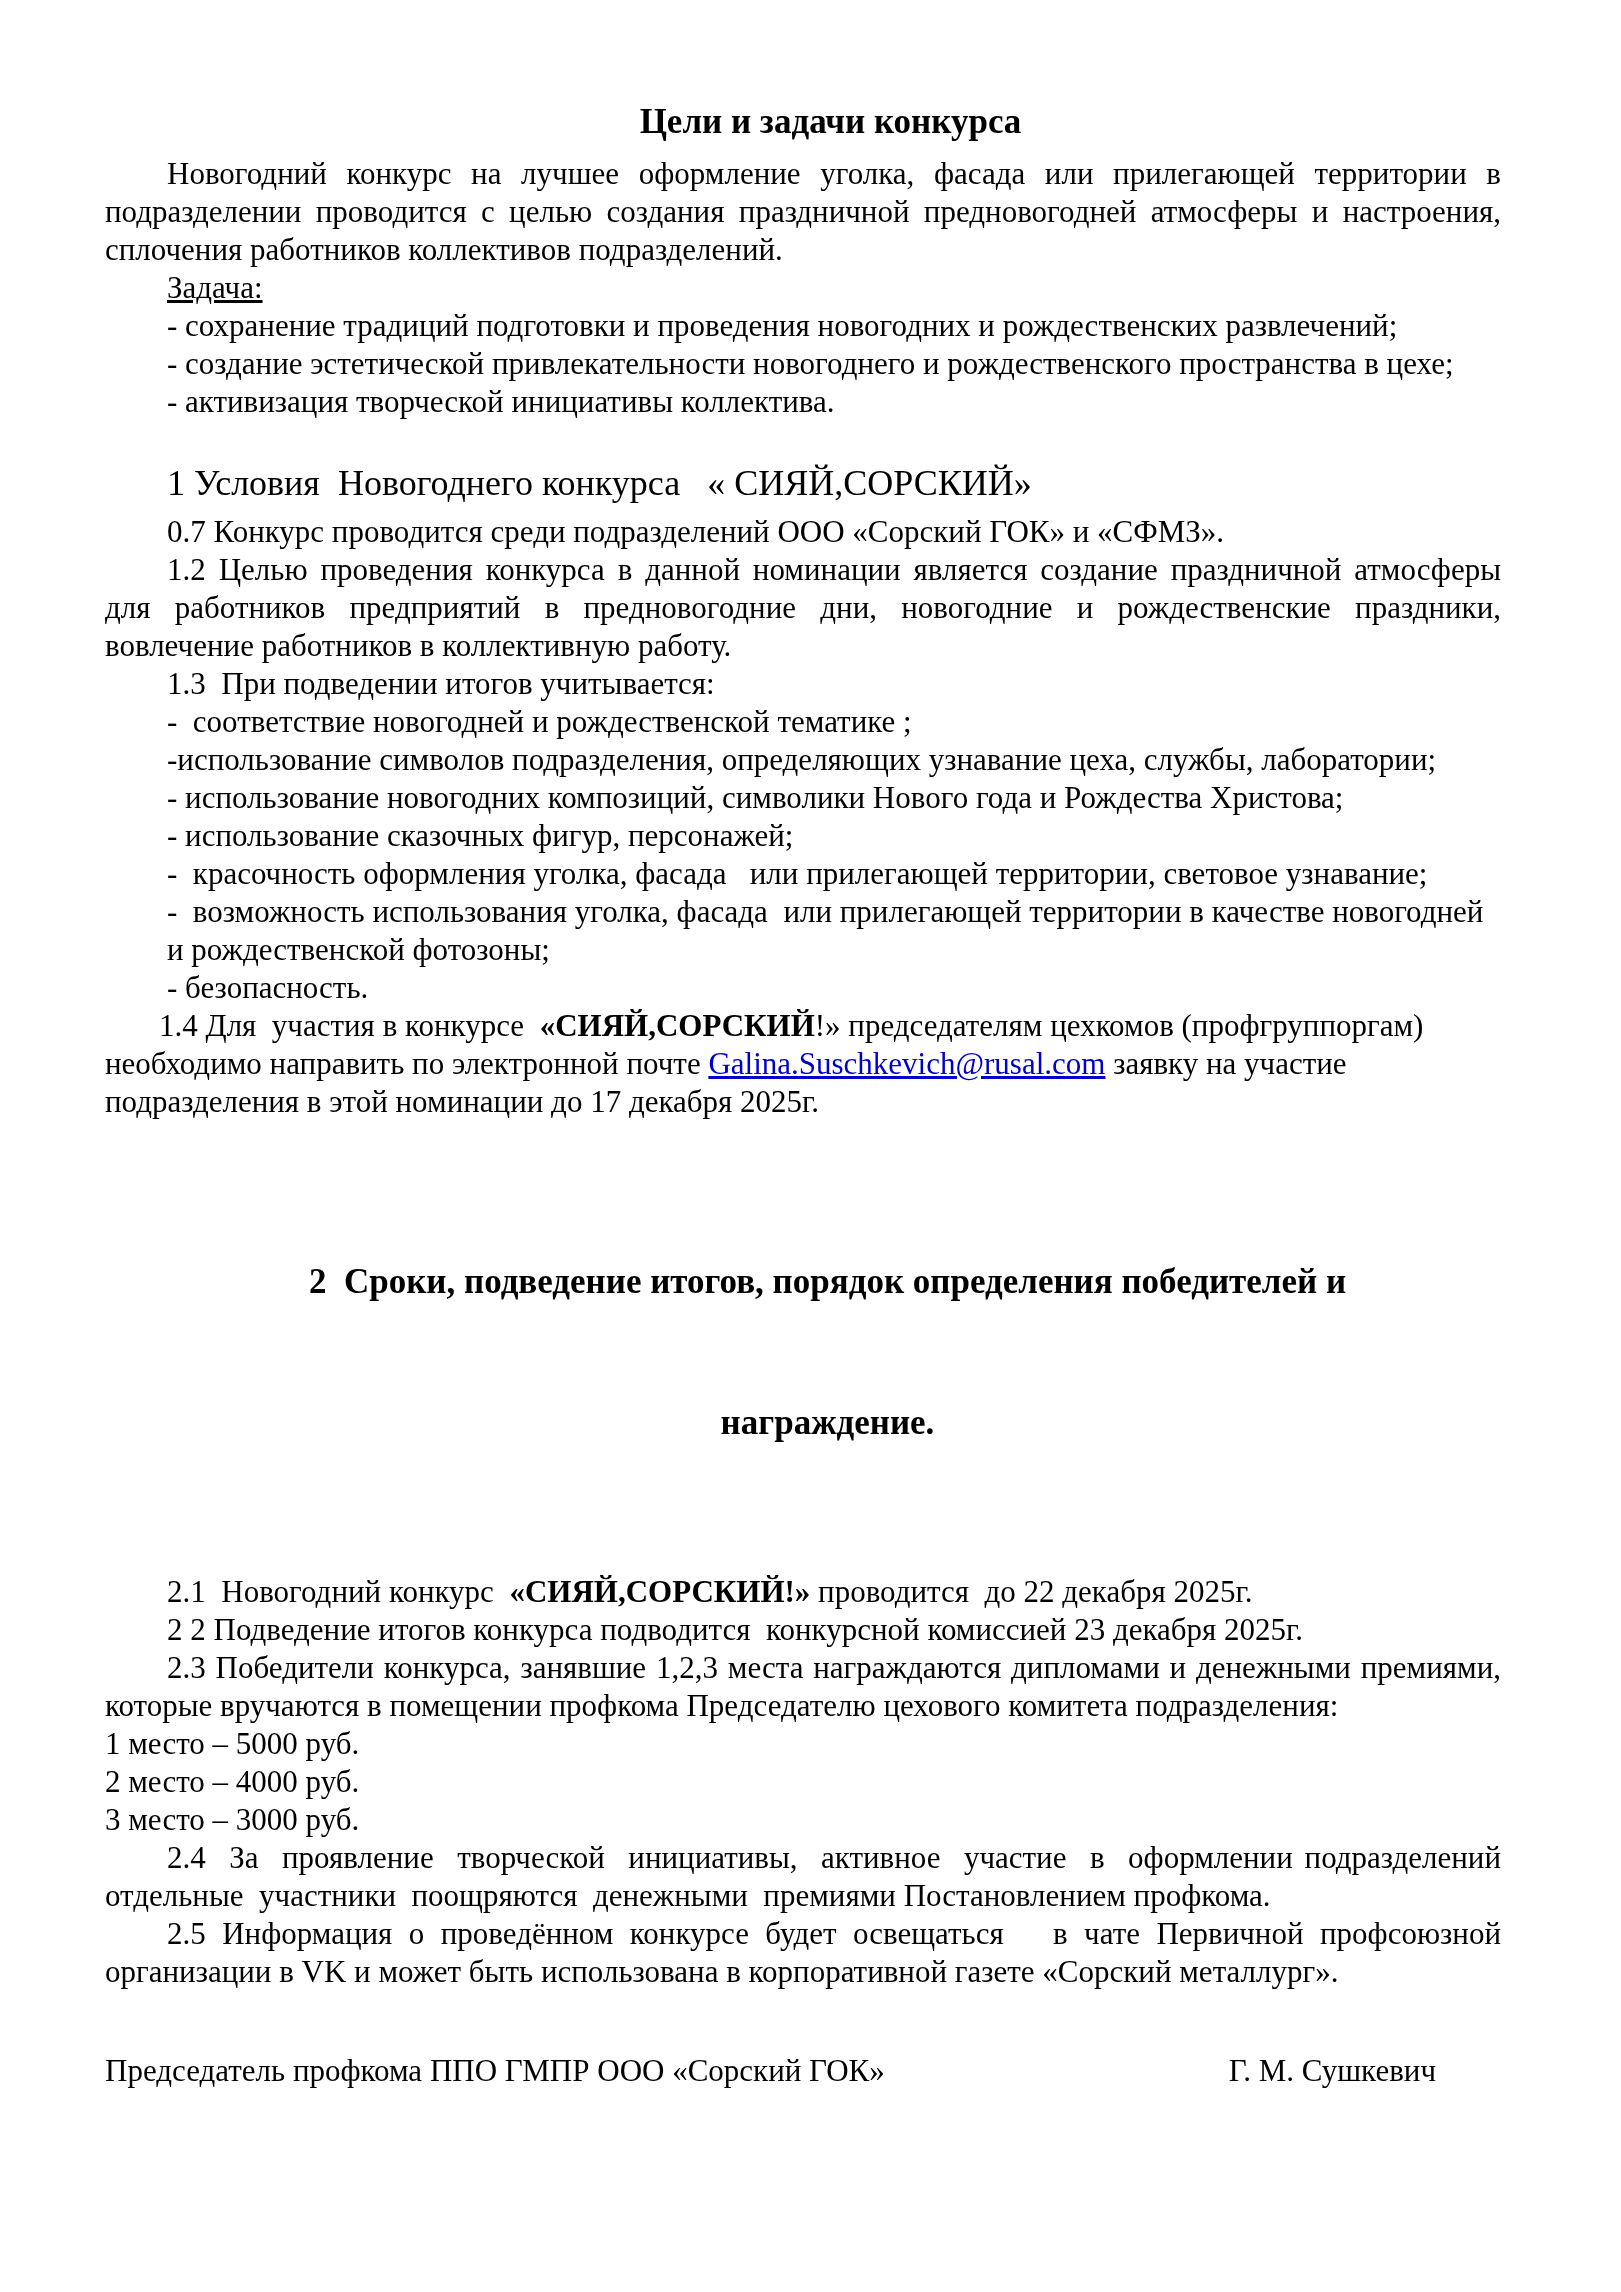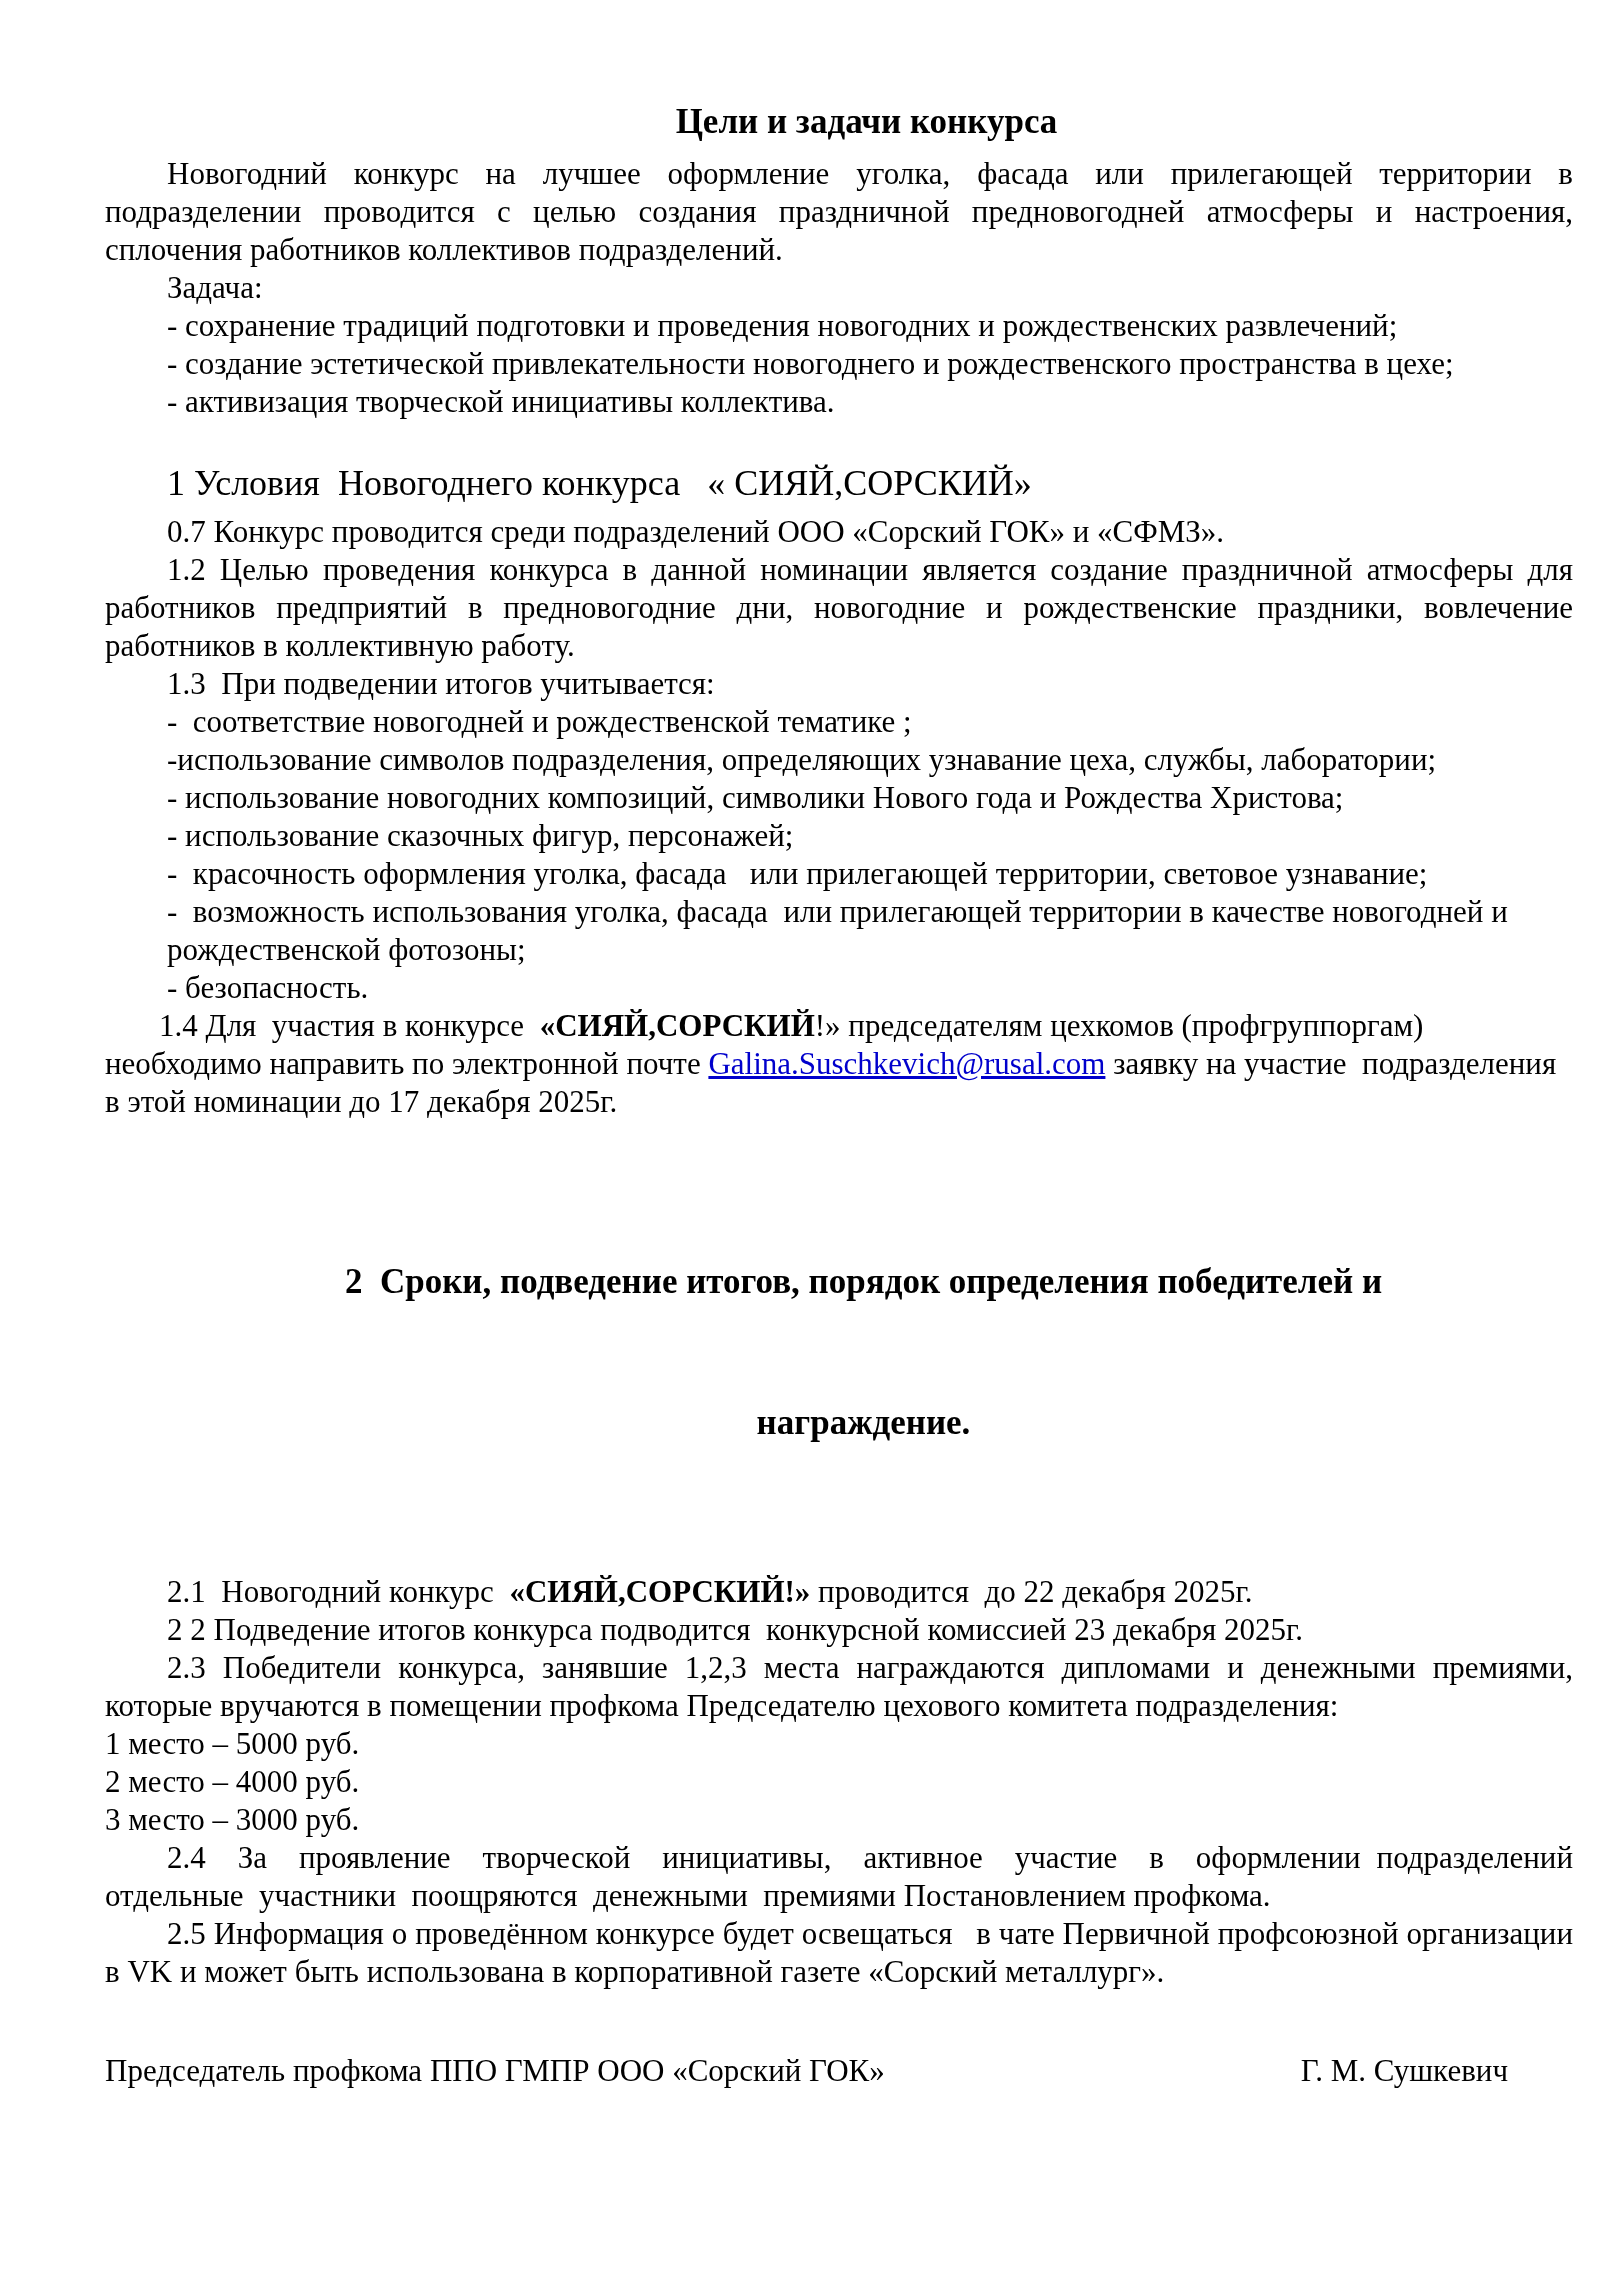--- a/index.html
+++ b/index.html
@@ -1,30 +1,30 @@
 <!DOCTYPE html>
 <html lang="ru"><head>
 <meta charset="utf-8">
 <style>
   html,body{margin:0;padding:0;background:#ffffff;}
   .page{
     position:relative;
     width:1621px;height:2293px;
     background:#ffffff;
     box-sizing:border-box;
-    padding:98px 48px 0 105px;
+    padding:98px 120px 0 105px;
     font-family:"Liberation Serif","DejaVu Serif",serif;
     font-size:31px;line-height:38px;color:#000;
   }
   .page p{margin:0;white-space:pre-wrap;}
   .ind{text-indent:62px;}
   .just{text-align:justify;}
   .hang{padding-left:62px;}
   .b{font-weight:bold;}
-  .ul{text-align:right;}
+  .ul{text-decoration:underline;text-align:right;}
   .h1{
     font-weight:bold;font-size:35px;line-height:47px;
     text-align:center;padding-left:55px;margin-bottom:9.8px;
     white-space:pre-wrap;
   }
   .h2{
     font-weight:normal;font-size:36px;line-height:47px;
     margin-top:39px;margin-bottom:5.9px;text-indent:62px;white-space:pre-wrap;
   }
   .h2c{

